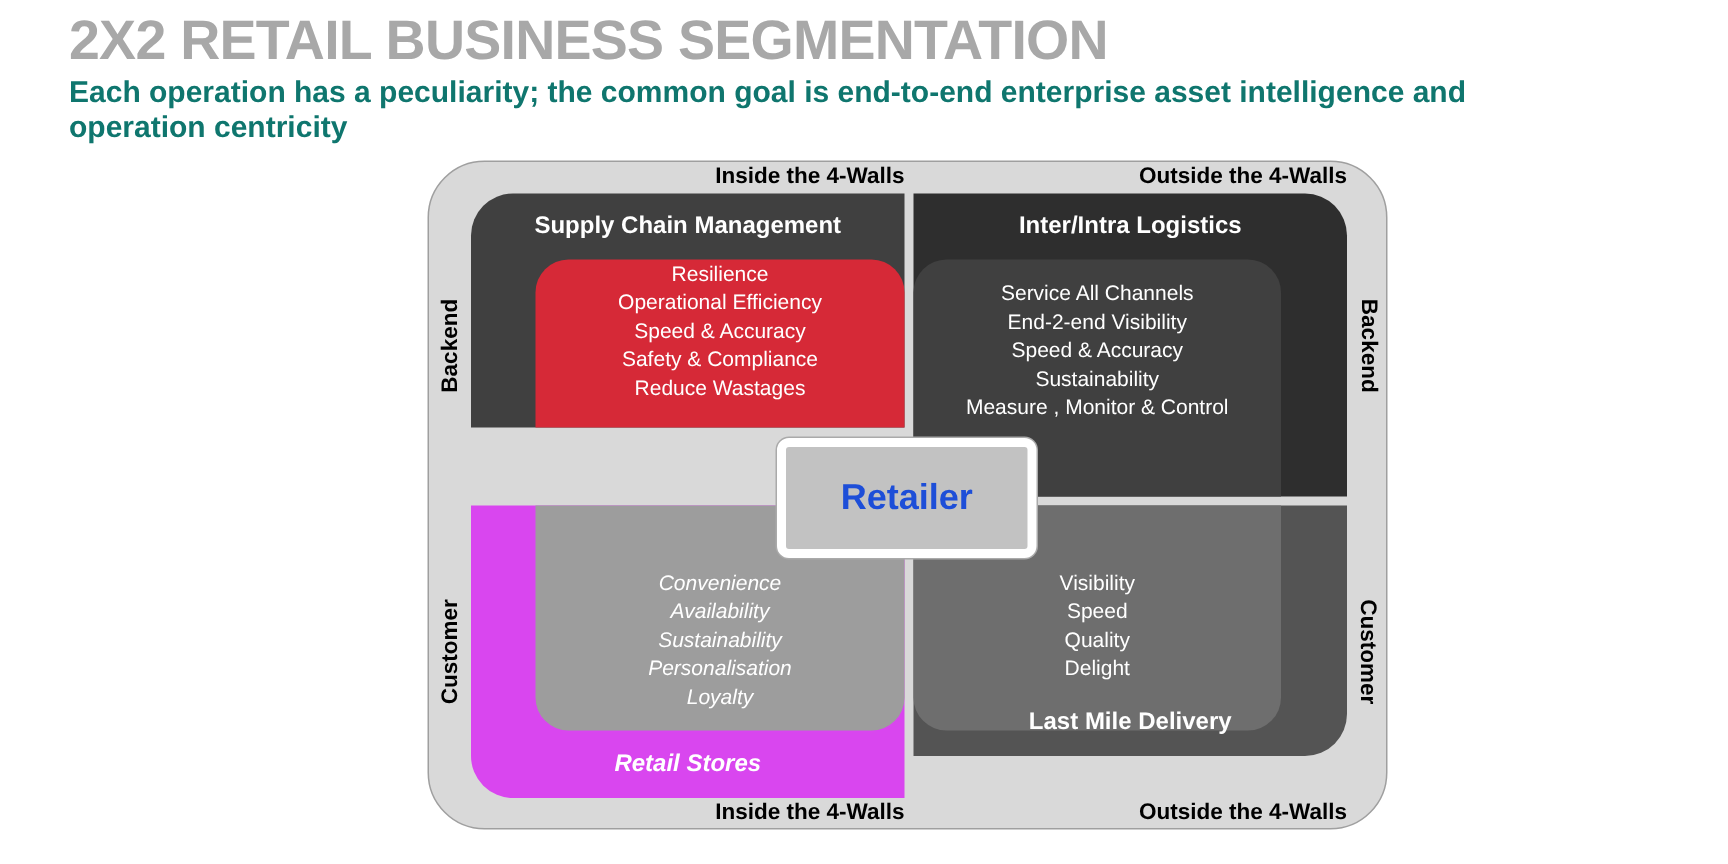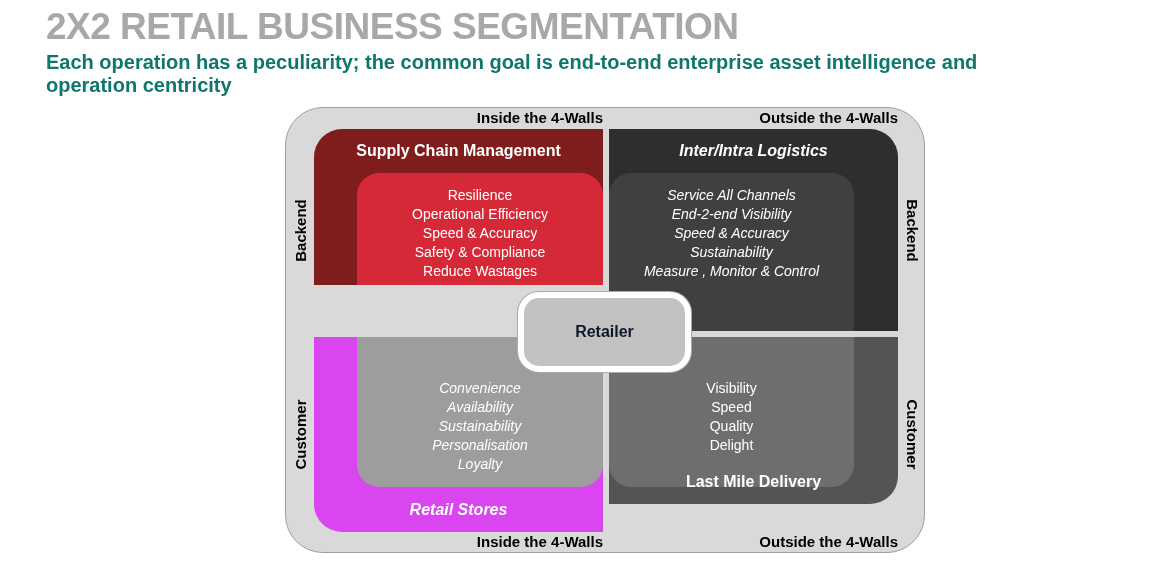--- a/index.html
+++ b/index.html
@@ -26,47 +26,47 @@
     justify-content: center; font-size: 15px; font-weight: bold; color: #000; }
   .axis-v span { white-space: nowrap; }
   .axis-left-top     { left: 0;     top: 21px;  height: 202px; }
   .axis-left-bottom  { left: 0;     top: 229px; height: 195px; }
   .axis-right-top    { left: 612px; top: 21px;  height: 202px; }
   .axis-right-bottom { left: 612px; top: 229px; height: 195px; }
   .rot-ccw span { transform: rotate(-90deg); }
   .rot-cw  span { transform: rotate(90deg); }
 
   .quadrant { position: absolute; width: 289px; }
-  .q-tl { left: 28px;  top: 21px;  height: 156px; background: #7f1d1d; border-radius: 28px 0 0 0; }
-  .q-tr { left: 323px; top: 21px;  height: 202px; background: #2e2e2e; border-radius: 0 28px 0 0; font-style: italic; }
+  .q-tl { left: 28px;  top: 21px;  height: 156px; background: #404040; border-radius: 28px 0 0 0; }
+  .q-tr { left: 323px; top: 21px;  height: 202px; background: #2e2e2e; border-radius: 0 28px 0 0; }
   .q-bl { left: 28px;  top: 229px; height: 195px; background: #d946ef; border-radius: 0 0 0 28px; font-style: italic; }
   .q-br { left: 323px; top: 229px; height: 167px; background: #545454; border-radius: 0 0 28px 0; }
 
   .q-header { position: absolute; left: 0; right: 0; height: 44px; display: flex;
     align-items: center; justify-content: center; font-size: 16px; font-weight: bold;
     color: #fff; white-space: nowrap; }
   .q-header-top { top: 0; }
   .q-header-bottom { bottom: 0; height: 45px; text-align: center; }
 
   .q-inner { position: absolute; color: #fff; font-size: 14px; line-height: 19px;
     text-align: center; }
   .q-tl .q-inner { left: 43px; right: 0; top: 44px; bottom: 0; background: #d62937;
-    border-radius: 22px 22px 0 0; padding-top: 13px; }
+    border-radius: 22px 22px 0 0; }
   .q-tr .q-inner { left: 0; right: 44px; top: 44px; bottom: 0; background: #404040;
     border-radius: 22px 22px 0 0; padding-top: 13px; }
   .q-bl .q-inner { left: 43px; right: 0; top: 0; height: 150px; background: #9d9d9d;
     border-radius: 0 0 22px 22px; padding-top: 42px; }
   .q-br .q-inner { left: 0; right: 44px; top: 0; height: 150px; background: #6e6e6e;
     border-radius: 0 0 22px 22px; padding-top: 42px; }
   .q-item { display: block; }
 
   .center-box { position: absolute; left: 232px; top: 184px; width: 173px; height: 80px;
-    background: #c2c2c2; border: 6px solid #ffffff; border-radius: 21px;
+    background: #c2c2c2; border: 6px solid #ffffff; border-radius: 8px;
     box-shadow: 0 0 0 1px #aaaaaa; display: flex; align-items: center; justify-content: center;
-    font-size: 16px; font-weight: bold; color: #0f172a; }
+    font-size: 24px; font-weight: bold; color: #1d4ed8; }
 </style>
 </head>
 <body>
 
 <div class="page">
 
   <div class="slide-title">2X2 RETAIL BUSINESS SEGMENTATION</div>
   <div class="slide-subtitle">
     <div>Each operation has a peculiarity; the common goal is end-to-end enterprise asset intelligence and</div>
     <div>operation centricity</div>

